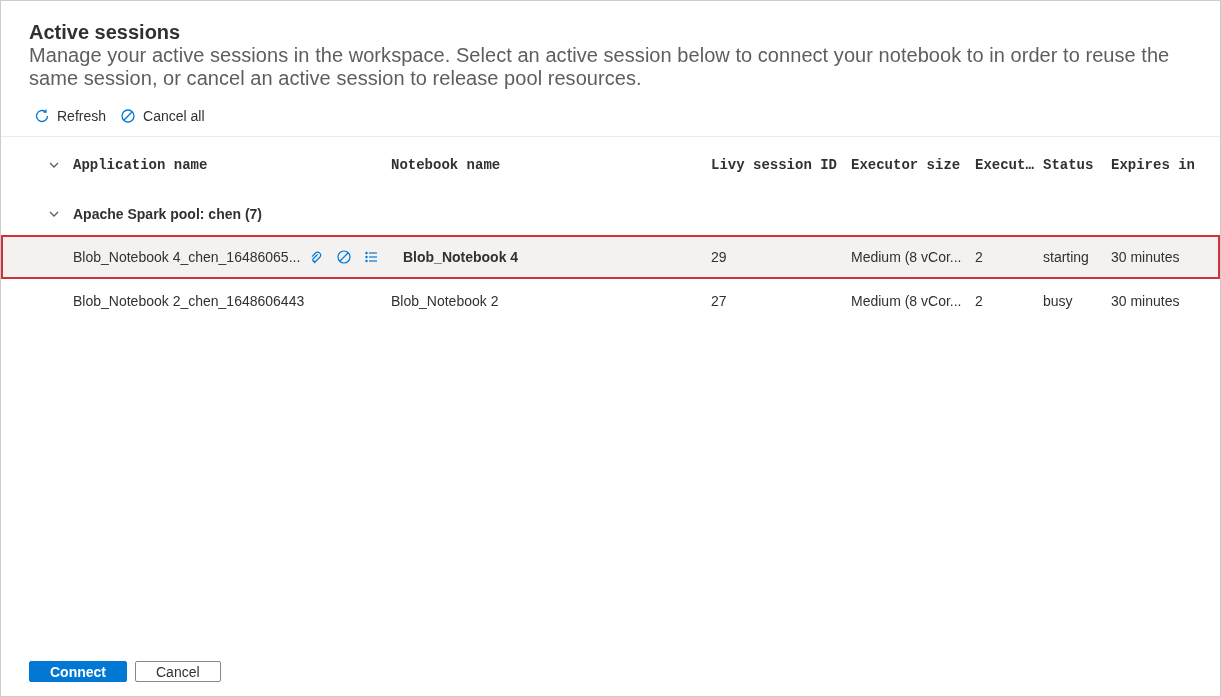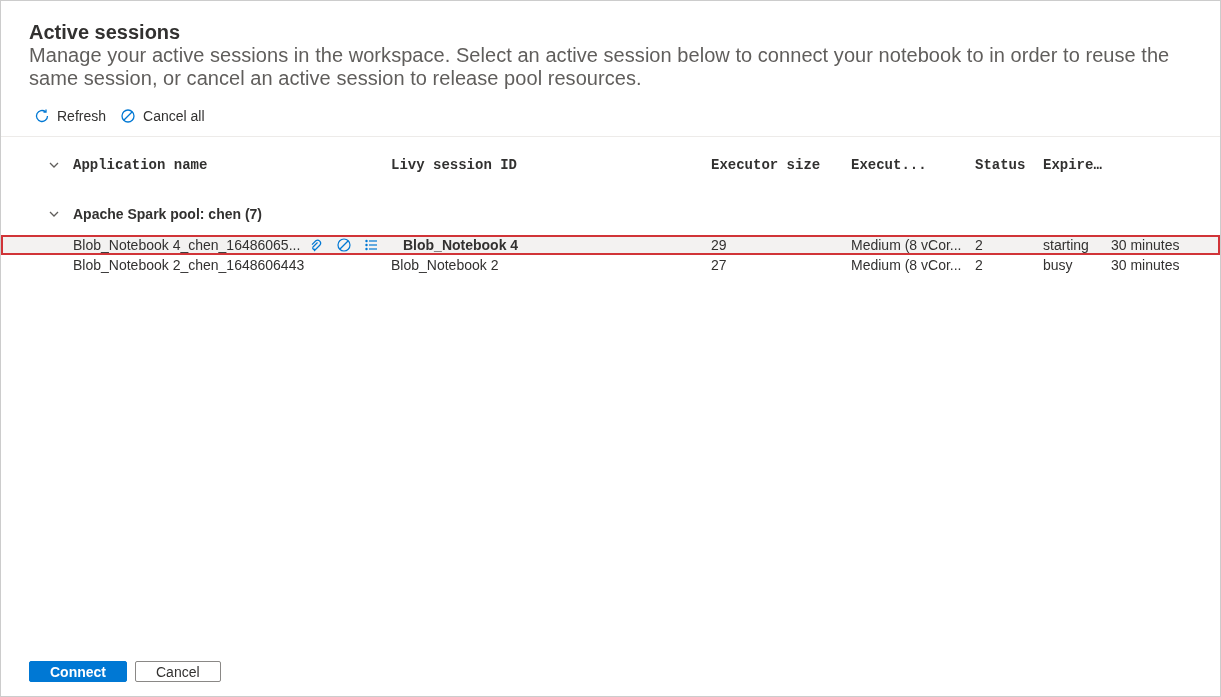--- a/index.html
+++ b/index.html
@@ -79,21 +79,21 @@
       padding-left: 34px;
     }
     .group-row {
       height: 42px;
       font-weight: 600;
     }
     .group-row .group-label {
       grid-column: 2 / -1;
     }
     .trow {
-      height: 20px;
+      height: 44px;
       font-size: 14px;
     }
     .trow.selected {
       background: #f3f2f1;
       outline: 2px solid #d13438;
       outline-offset: -2px;
     }
     .tcell {
       white-space: nowrap;
       overflow: hidden;
@@ -184,20 +184,21 @@
 </div>
 
 <div class="table-wrap">
   <div class="thead-row">
     <div class="chevron-col">
       <svg width="12" height="12" viewBox="0 0 12 12" fill="none" stroke="#605e5c" stroke-width="1.3">
           <path d="M2 4l4 4 4-4"></path>
         </svg>
     </div>
     <div class="hcell">Application name</div>
+    <div class="hcell">Notebook name</div>
     <div class="hcell">Livy session ID</div>
     <div class="hcell">Executor size</div>
     <div class="hcell">Execut...</div>
     <div class="hcell">Status</div>
     <div class="hcell">Expires in</div>
   </div>
 
   <div class="group-row">
     <div class="chevron-col">
       <svg width="12" height="12" viewBox="0 0 12 12" fill="none" stroke="#605e5c" stroke-width="1.3">

